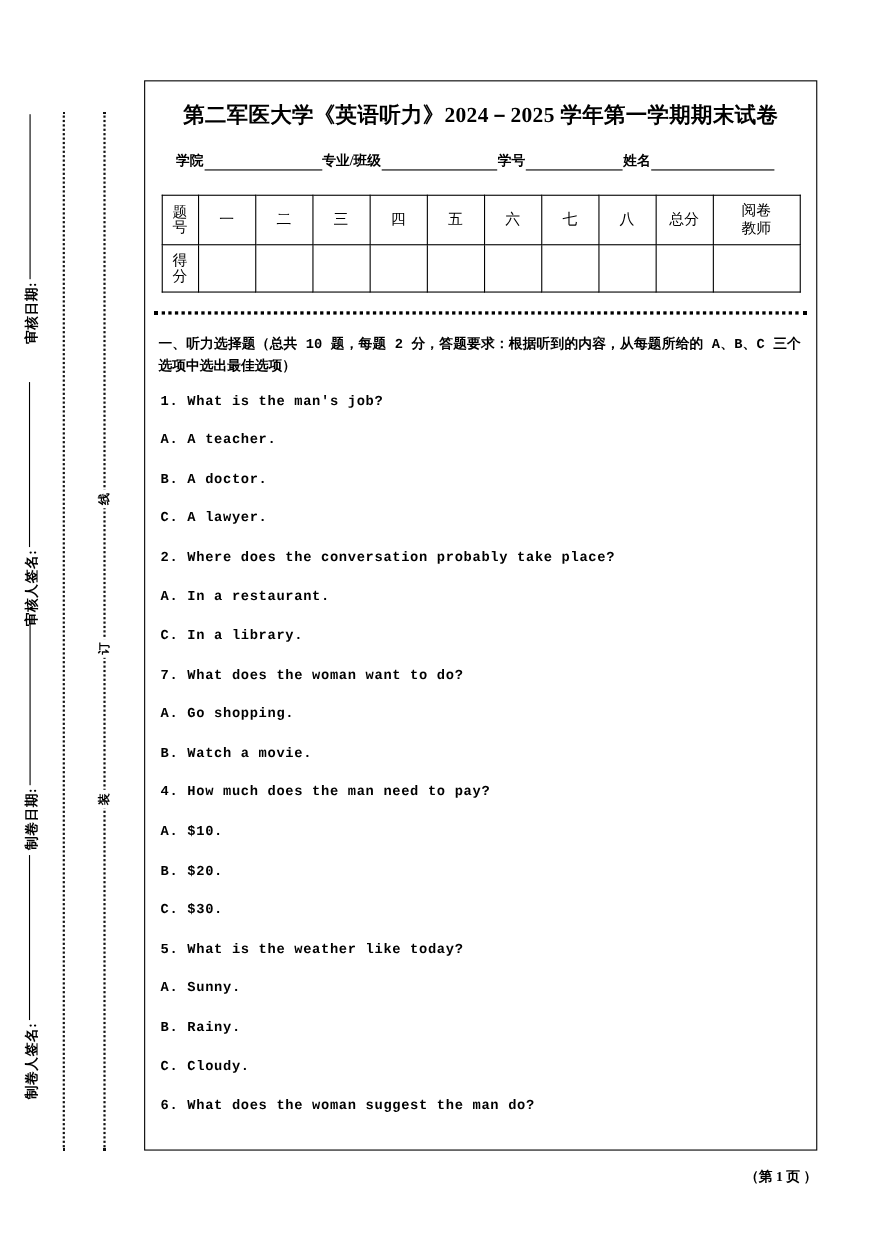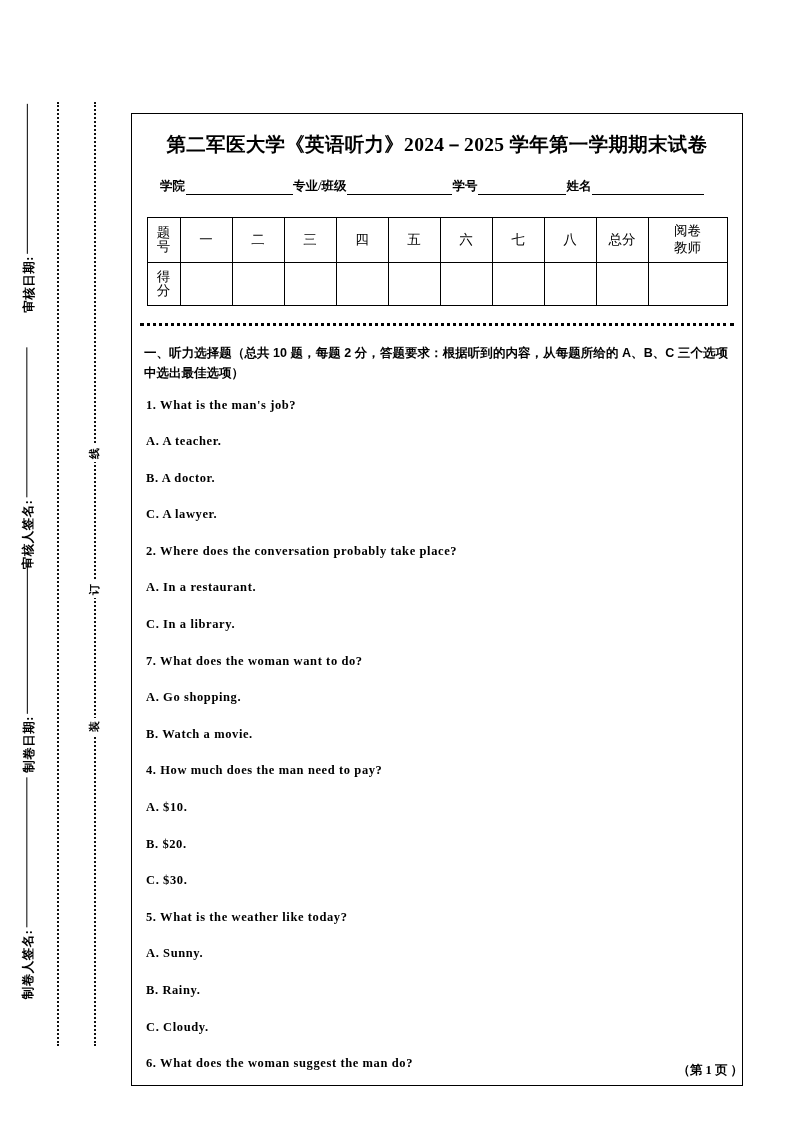--- a/index.html
+++ b/index.html
@@ -82,21 +82,20 @@
   
   #content-box {
     position: absolute;
     left: 131px;
     top: 73px;
     width: 612px;
     height: 973px;
     border: 1.5px solid #000000;
     box-sizing: border-box;
     padding: 0;
-    margin-top: 40px;
   }
   #paper-title {
     text-align: center;
     font-size: 19.5px;
     font-weight: bold;
     font-family: "Liberation Serif", "DejaVu Serif", serif;
     margin: 17px 0 0 0;
     letter-spacing: 0.3px;
     white-space: nowrap;
   }
@@ -159,27 +158,27 @@
     border-top: 3px dotted #000000;
   }
 
   
   #section-instruction {
     margin: 17px 14px 0 12px;
     font-size: 12.5px;
     font-weight: bold;
     line-height: 1.62;
     text-align: justify;
-    font-family: Liberation Sans, sans-serif;
+    font-family: Liberation Mono, monospace;
   }
 
   
   #question-list {
     margin: 14px 0 0 14px;
-    font-family: Liberation Serif, serif;
+    font-family: Liberation Mono, monospace;
     font-size: 12.5px;
     font-weight: bold;
   }
   .q-line {
     margin: 0 0 21.6px 0;
     white-space: pre;
     letter-spacing: 0.6px;
   }
 
   

